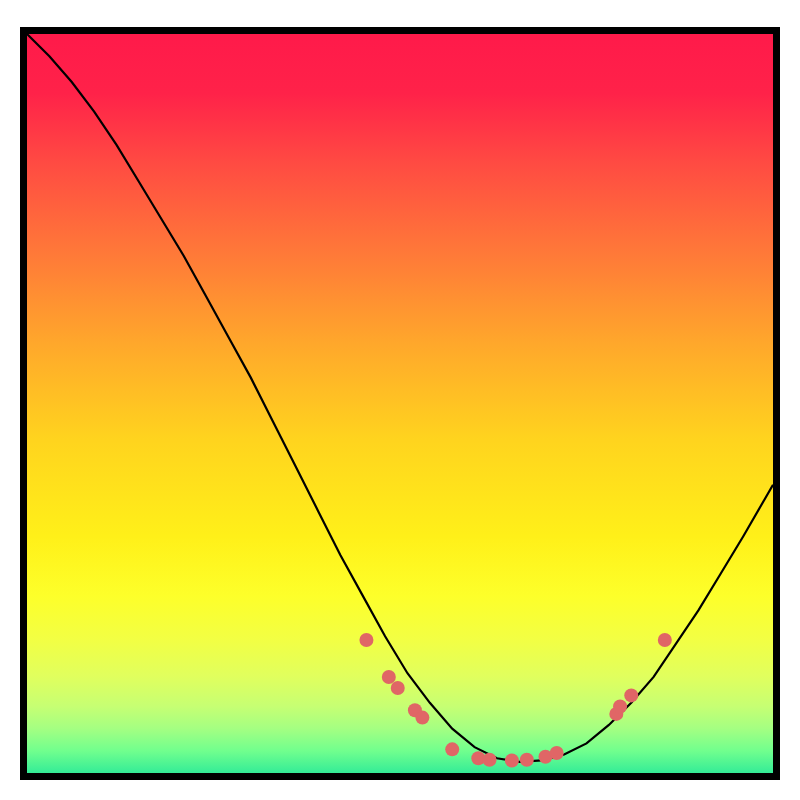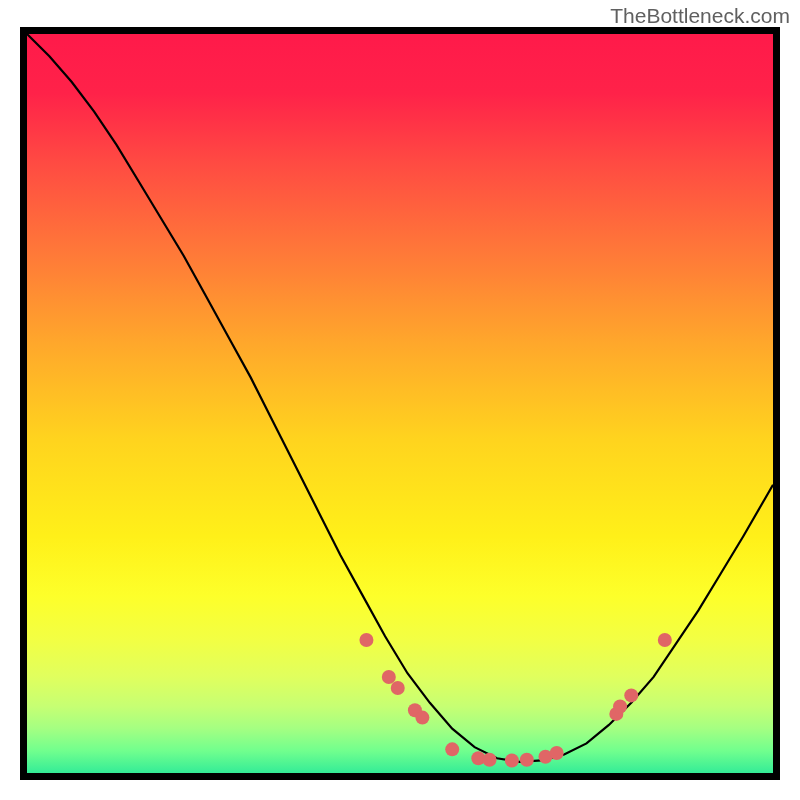--- a/index.html
+++ b/index.html
@@ -42,21 +42,20 @@
     position: absolute;
     inset: 0;
     width: 100%;
     height: 100%;
   }
 </style>
 </head>
 <body>
 
 <div class="container">
-  <div class="watermark">TheBottleneck.com</div>
 
   <div class="plot-frame">
     <svg class="chart" viewBox="0 0 746 739" preserveAspectRatio="none">
       <defs>
         <linearGradient id="bg-grad" x1="0" y1="0" x2="0" y2="1">
             <stop offset="0%" stop-color="#ff1a4a"></stop>
             <stop offset="8%" stop-color="#ff2249"></stop>
             <stop offset="18%" stop-color="#ff4d42"></stop>
             <stop offset="30%" stop-color="#ff7a38"></stop>
             <stop offset="42%" stop-color="#ffa82b"></stop>

